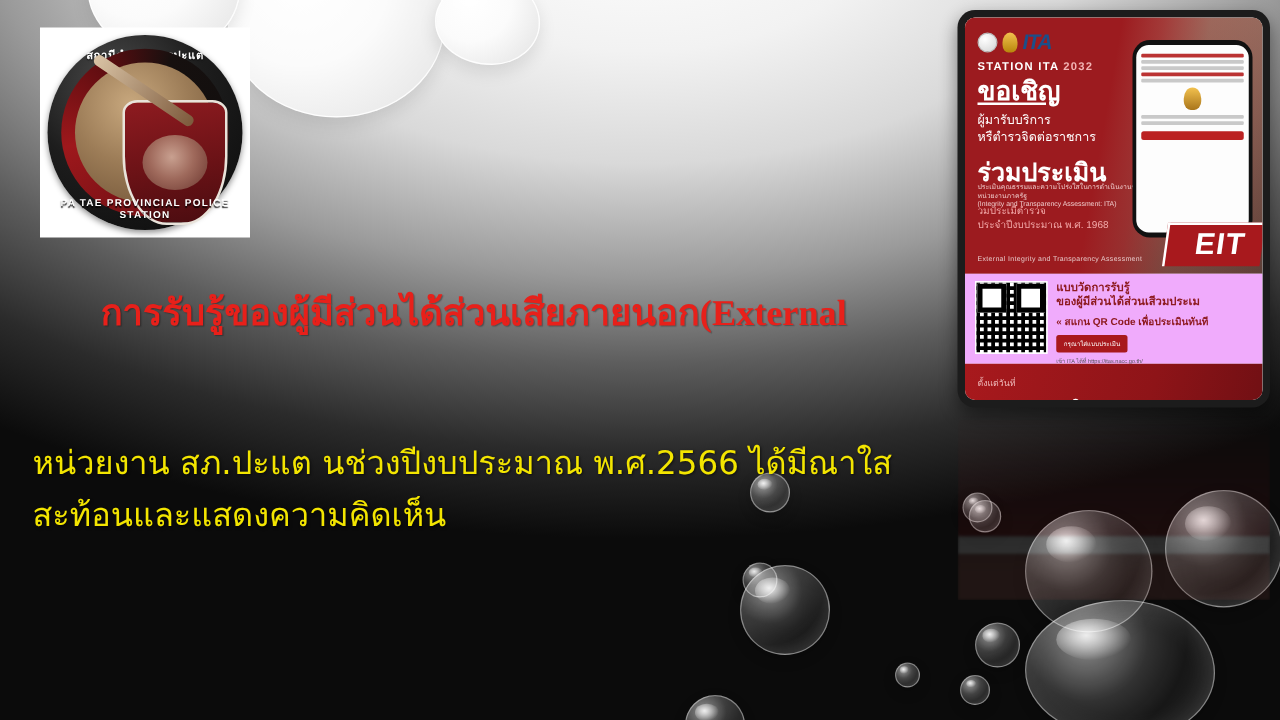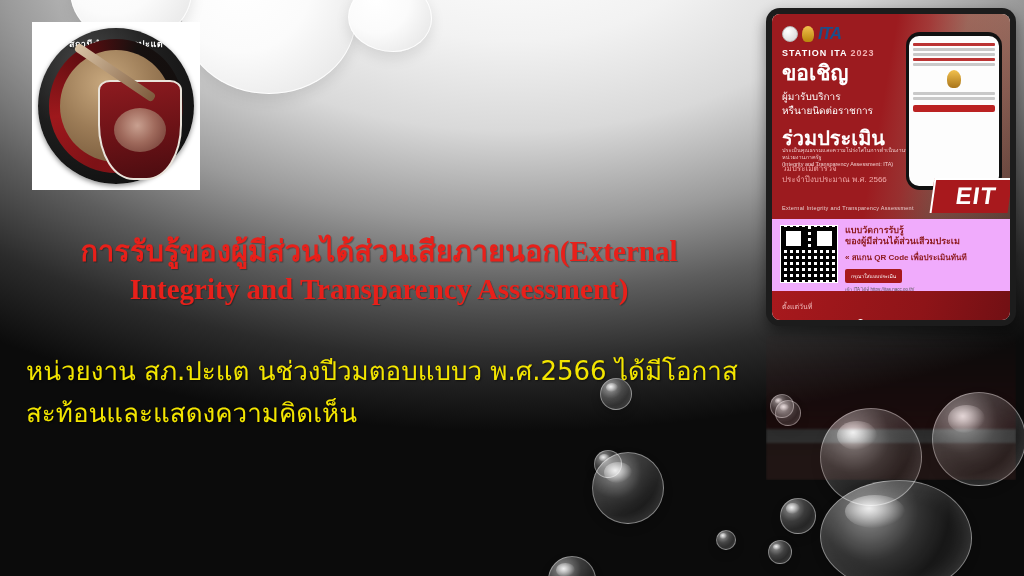--- a/index.html
+++ b/index.html
@@ -230,20 +230,21 @@
     font-size: 9px; font-weight: bold; letter-spacing: 1px;
     color: #ffffff;
   }
   .p-police-ita .yr { color: #f2b3b3; margin-left: 3px; }
   .p-invite {
     position: absolute;
     left: 10px; top: 48px;
     font-size: 21px; font-weight: bold; color: #ffffff;
     font-family: "DejaVu Sans", sans-serif;
     line-height: 1.05;
+    text-decoration: underline;
   }
   .p-sub {
     position: absolute;
     left: 10px; top: 76px;
     font-size: 10px; color: #ffffff; line-height: 1.35;
     font-family: "DejaVu Sans", sans-serif;
   }
   .p-join {
     position: absolute;
     left: 10px; top: 108px;
@@ -396,60 +397,60 @@
   <div class="bubble" style="left:548px;top:556px;width:46px;height:46px;"></div>
 
   <div id="logo-box">
     <div class="badge-outer">
       <div class="badge-text-top">สถานีตำรวจภูธรปะแต</div>
       <div class="badge-ring-red"></div>
       <div class="badge-inner">
         <div class="badge-shield"></div>
         <div class="badge-baton"></div>
       </div>
+      <div class="badge-text-bottom">PA TAE PROVINCIAL POLICE STATION</div>
     </div>
   </div>
 
 
   <div id="heading">
     <div>การรับรู้ของผู้มีส่วนได้ส่วนเสียภายนอก(External</div>
-    <div>Integrity and Transparency Assessment)</div>
   </div>
 
   <div id="body-text">
-    <div>หน่วยงาน สภ.ปะแต นช่วงปีวมตอบแบบว พ.ศ.2566 ได้มีโอกาส</div>
+    <div>หน่วยงาน สภ.ปะแต นช่วงปีงบประมาณ พ.ศ.2566 ได้มีณาใส</div>
     <div>สะท้อนและแสดงความคิดเห็น</div>
   </div>
 
   <div id="poster-wrap">
     <div id="poster">
       <div id="poster-inner">
 
         <div class="p-top">
           <div class="p-logo-row">
             <span class="p-dot"></span>
             <span class="p-crest"></span>
             <span class="p-ita">ITA</span>
           </div>
           <div class="p-police-ita">
-            <span>STATION ITA</span><span class="yr">2023</span>
+            <span>STATION ITA</span><span class="yr">2032</span>
           </div>
           <div class="p-invite">ขอเชิญ</div>
           <div class="p-sub">
             <div>ผู้มารับบริการ</div>
-            <div>หรืนายนิดต่อราชการ</div>
+            <div>หรืตำรวจิดต่อราชการ</div>
           </div>
           <div class="p-join">ร่วมประเมิน</div>
           <div class="p-join-en">
             <div>ประเมินคุณธรรมและความโปร่งใสในการดำเนินงานของหน่วยงานภาครัฐ</div>
             <div>(Integrity and Transparency Assessment: ITA)</div>
           </div>
           <div class="p-agency">
             <div>วมประเมีตำรวจ</div>
-            <div>ประจำปีงบประมาณ พ.ศ. 2566</div>
+            <div>ประจำปีงบประมาณ พ.ศ. 1968</div>
           </div>
 
           <div class="p-phone">
             <div class="p-phone-screen">
               <div class="bar r"></div>
                 <div class="bar"></div>
                 <div class="bar"></div>
               <div class="bar r"></div>
                 <div class="bar"></div>
               <div class="crest"></div>

